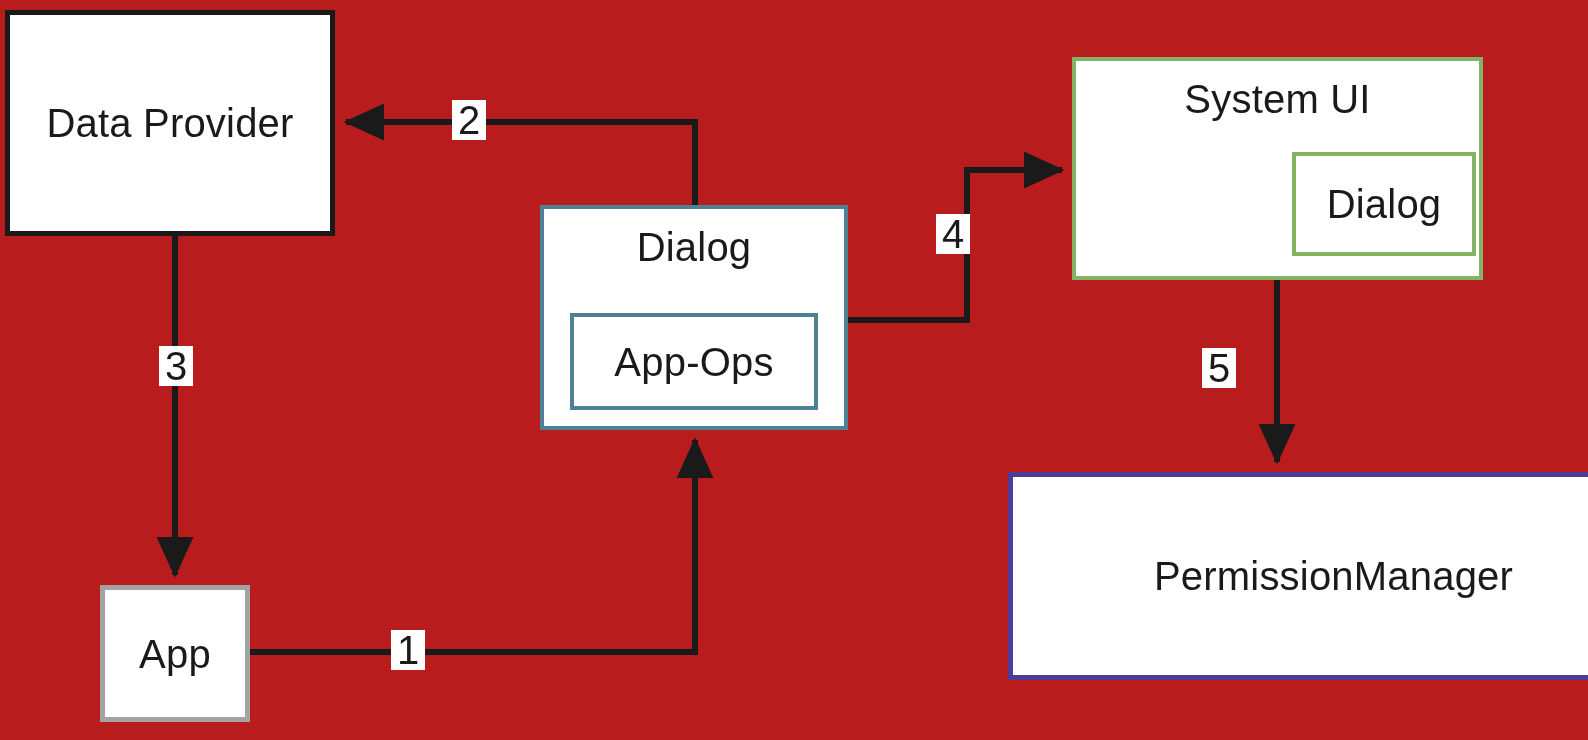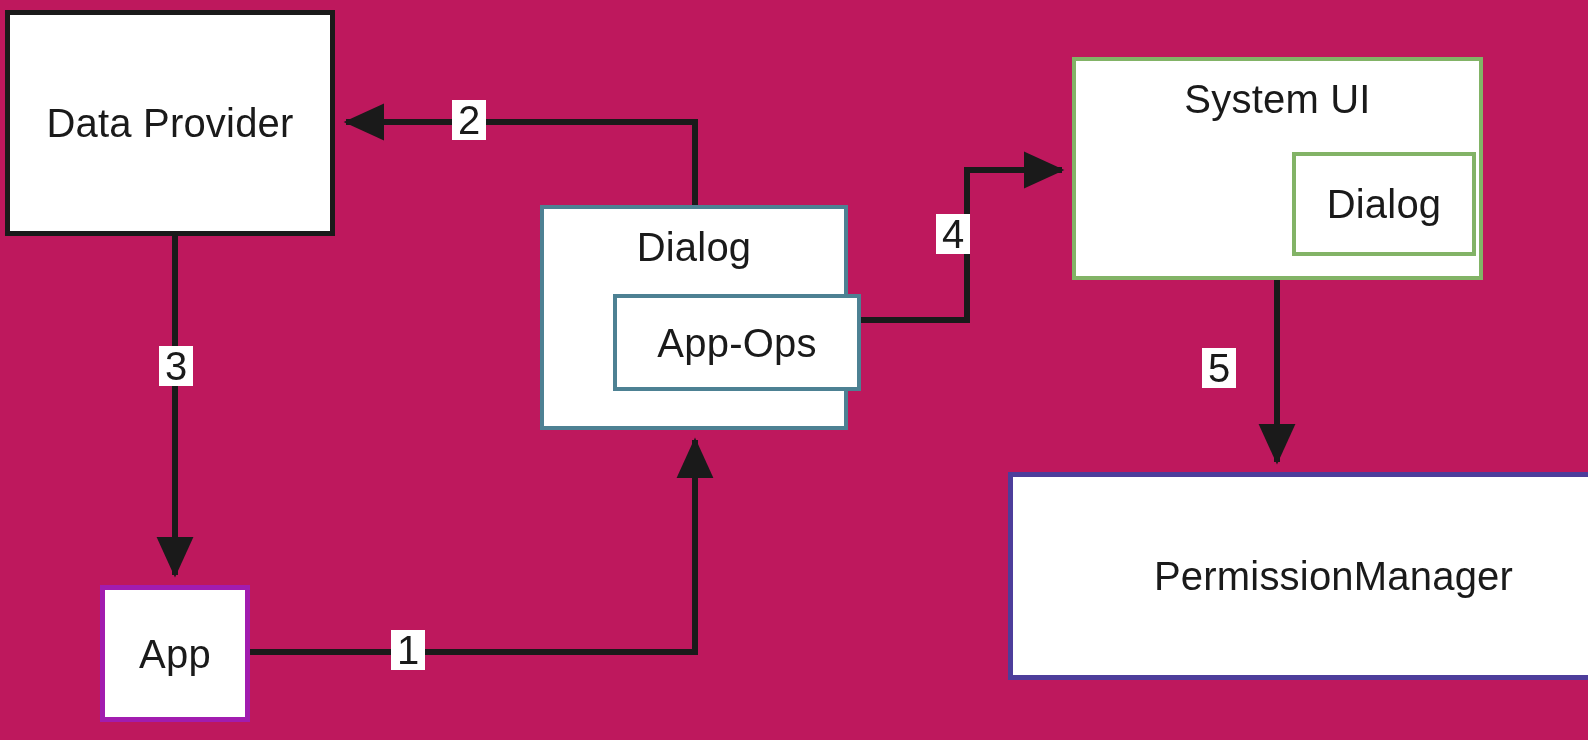--- a/index.html
+++ b/index.html
@@ -4,21 +4,21 @@
 <style>
   html, body {
     margin: 0;
     padding: 0;
     background: #ffffff;
   }
   #canvas {
     position: relative;
     width: 1588px;
     height: 740px;
-    background: #be185d;
+    background: #b91c1c;
     font-family: "Liberation Sans", sans-serif;
     overflow: hidden;
   }
   .node {
     position: absolute;
     background: #ffffff;
     box-sizing: border-box;
     display: flex;
     align-items: center;
     justify-content: center;
@@ -79,37 +79,37 @@
   </svg>
 
   <div class="node" id="node-data-provider" style="left:5px; top:10px; width:330px; height:226px; border:5px solid #1a1a1a;">
     <span class="node-label">Data Provider</span>
   </div>
 
   <div class="node titled" id="node-system" style="left:540px; top:205px; width:308px; height:225px; border:4px solid #4d8193;">
     <span class="node-label">Dialog</span>
   </div>
 
-  <div class="node" id="node-app-ops" style="left:570px; top:294px; width:248px; height:97px; border:4px solid #4d8193;margin-left:43px;">
+  <div class="node" id="node-app-ops" style="left:570px; top:313px; width:248px; height:97px; border:4px solid #4d8193;">
     <span class="node-label">App-Ops</span>
   </div>
 
   <div class="node titled" id="node-system-ui" style="left:1072px; top:57px; width:411px; height:223px; border:4px solid #82b366;">
     <span class="node-label">System UI</span>
   </div>
 
   <div class="node" id="node-dialog" style="left:1292px; top:152px; width:184px; height:104px; border:4px solid #82b366;text-align:center;">
     <span class="node-label">Dialog</span>
   </div>
 
   <div class="node" id="node-permission-manager" style="left:1008px; top:472px; width:651px; height:208px; border:5px solid #4d3d9b;">
     <span class="node-label">PermissionManager</span>
   </div>
 
-  <div class="node" id="node-app" style="left:100px; top:585px; width:150px; height:137px; border:5px solid #a21caf;">
+  <div class="node" id="node-app" style="left:100px; top:585px; width:150px; height:137px; border:5px solid #a3a3a3;">
     <span class="node-label">App</span>
   </div>
 
   <div class="edge-label" style="left:391px; top:630px;">1</div>
 
   <div class="edge-label" style="left:452px; top:100px;">2</div>
 
   <div class="edge-label" style="left:159px; top:346px;">3</div>
 
   <div class="edge-label" style="left:936px; top:214px;">4</div>

